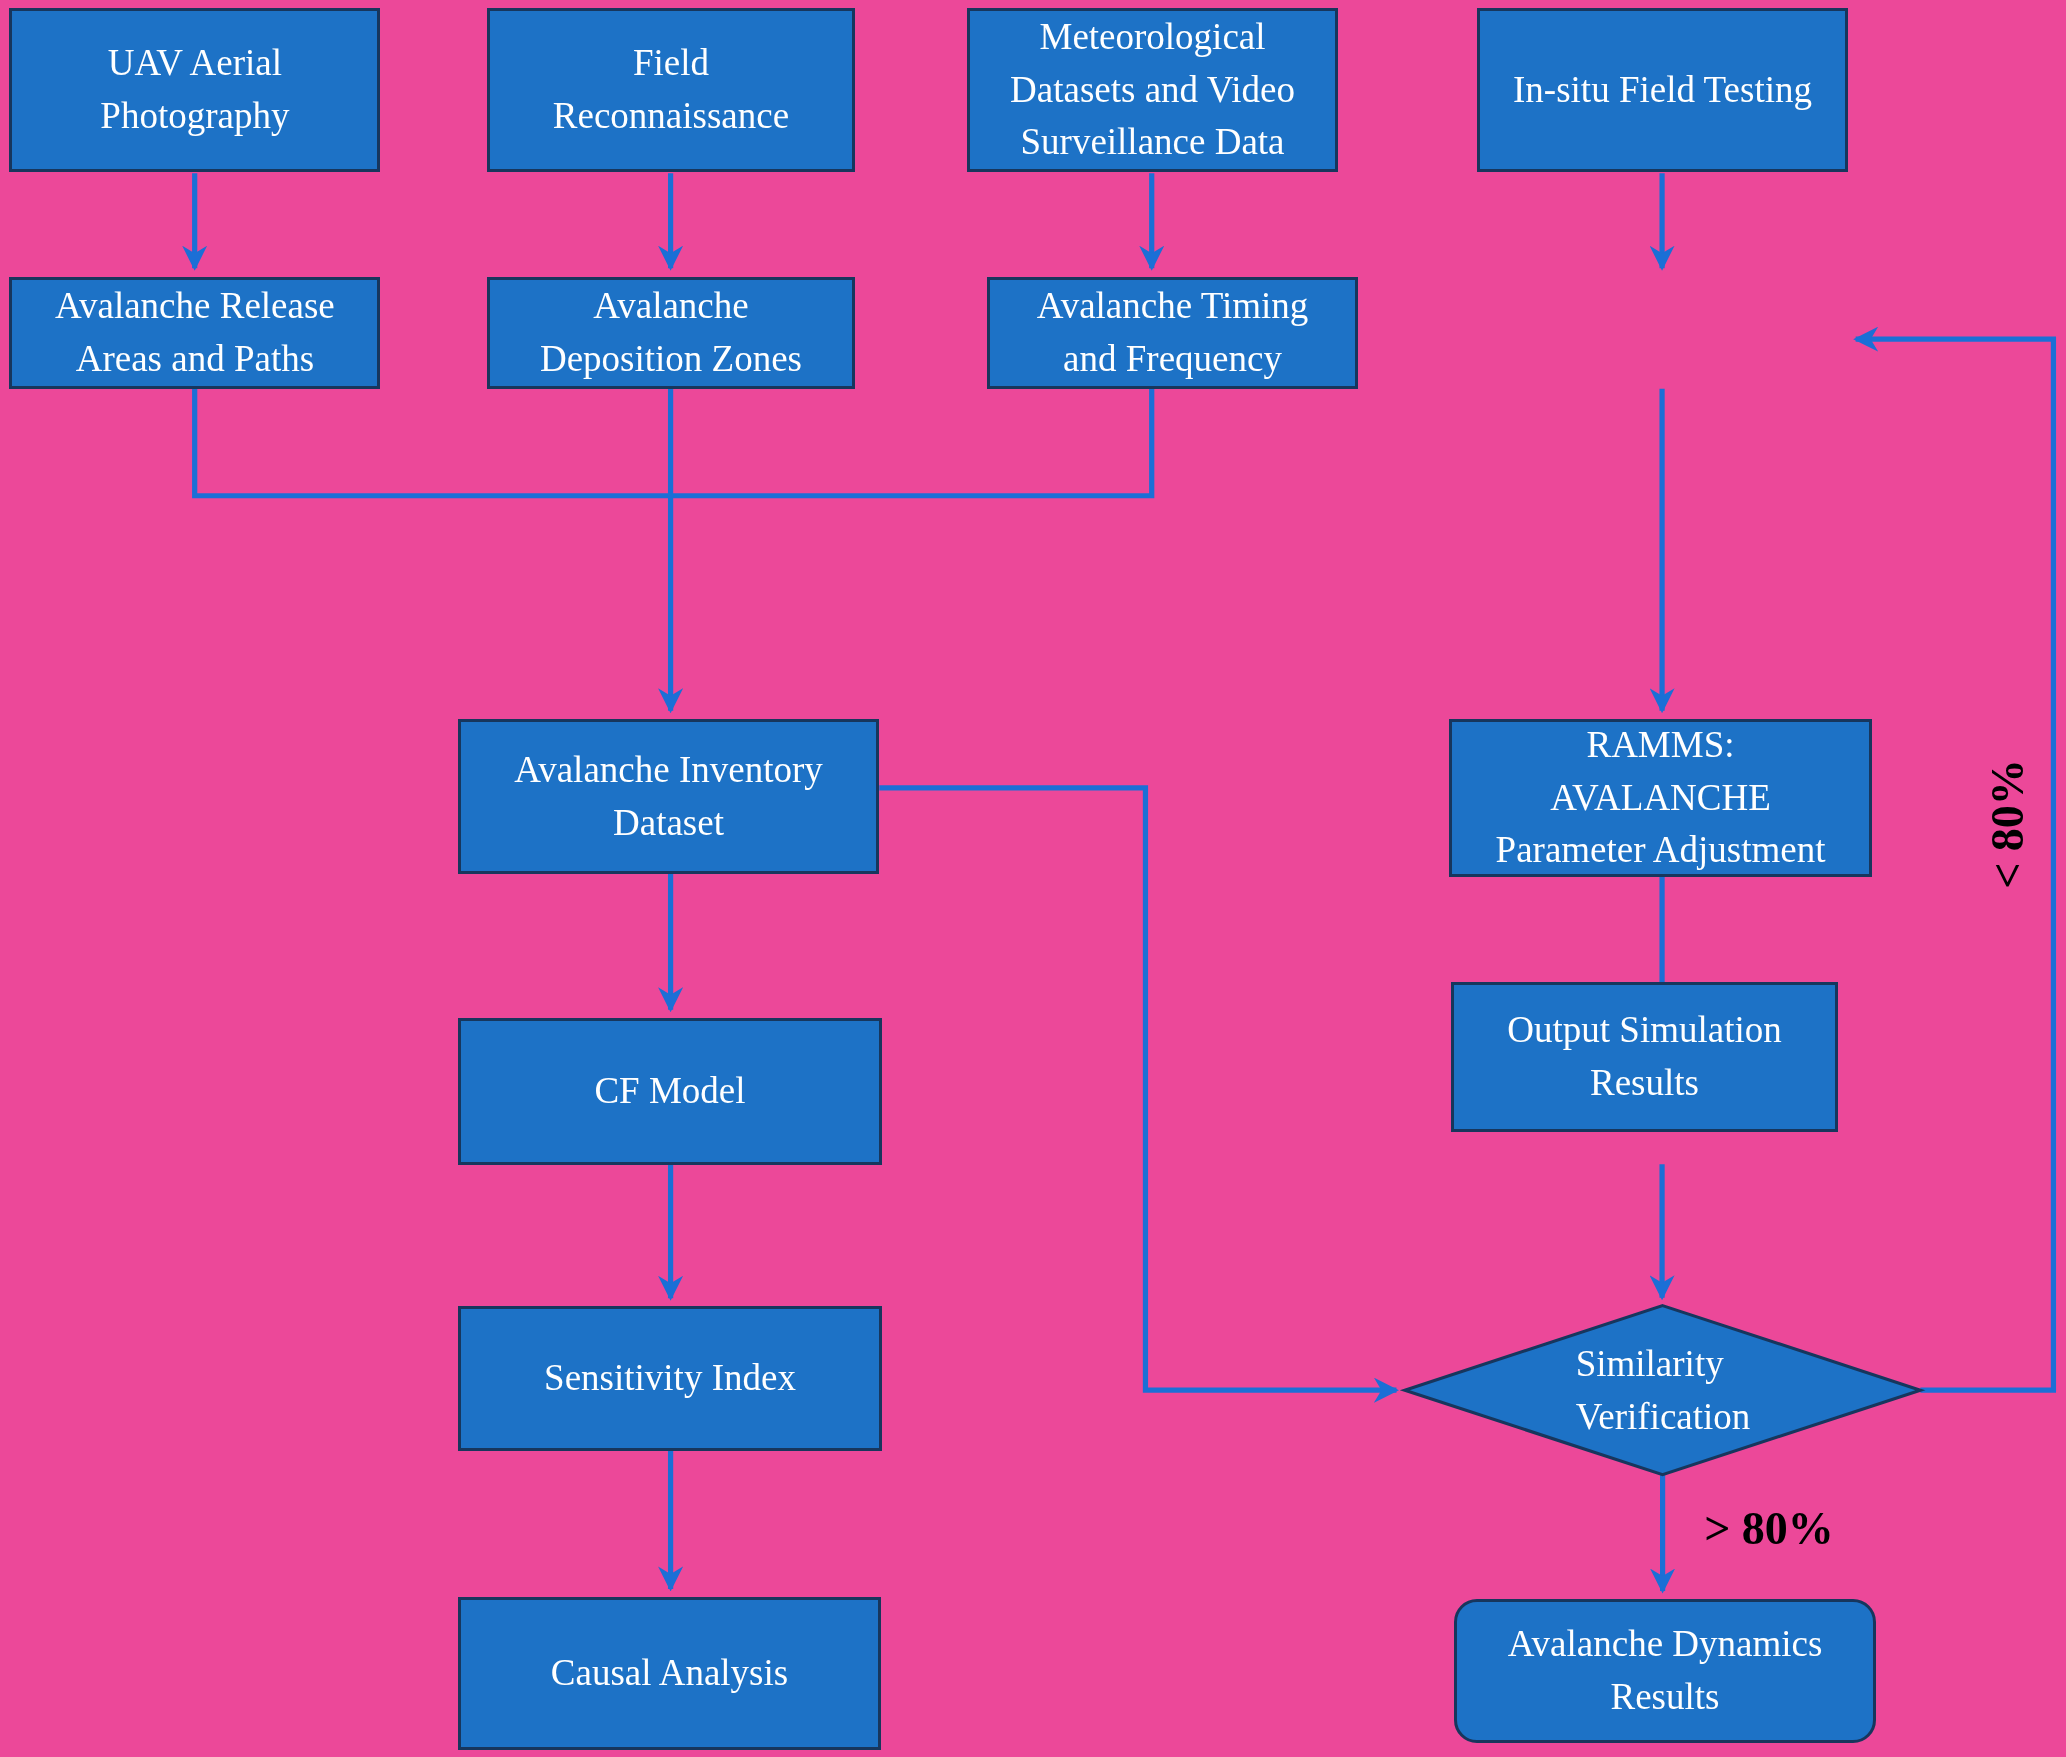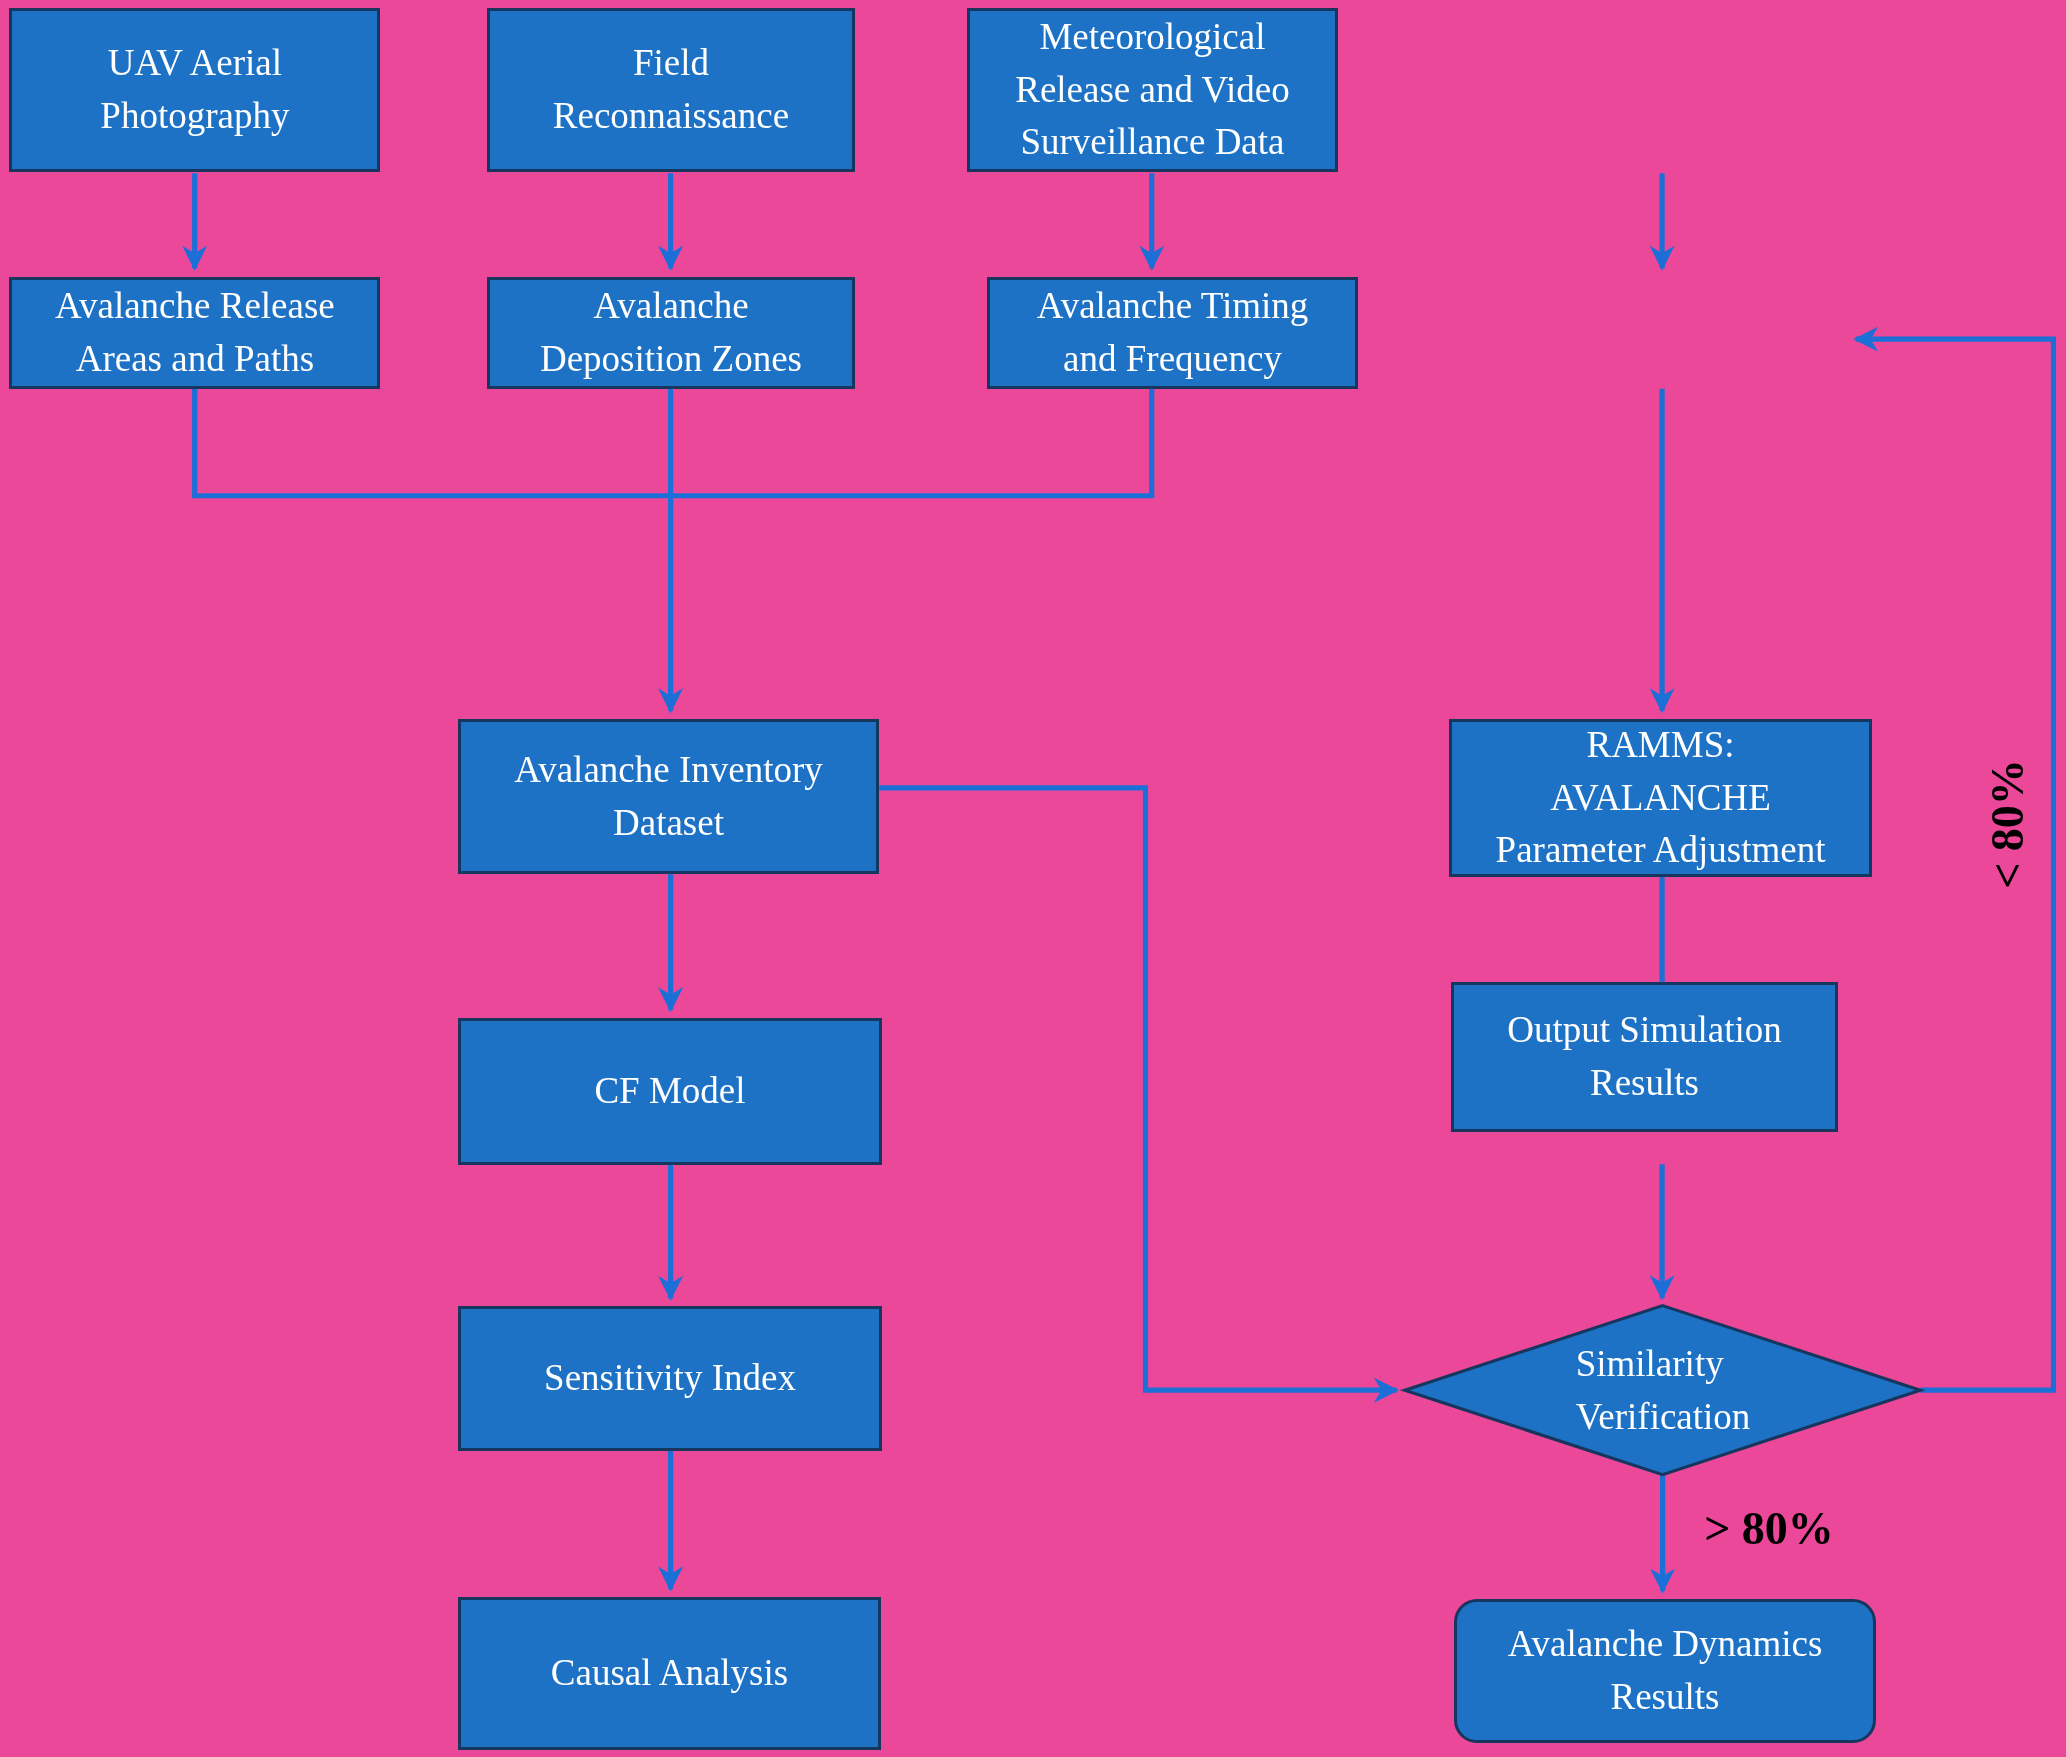--- a/index.html
+++ b/index.html
@@ -86,23 +86,24 @@
     <polygon points="3186,2502 3680,2664 3186,2826 2692,2664" fill="#1d72c6" stroke="#17365d" stroke-width="6"></polygon>
   </svg>
 
   <div class="node" style="left:9.4px; top:7.8px; width:371px; height:164px;">UAV Aerial
 Photography</div>
 
   <div class="node" style="left:487px; top:7.8px; width:368px; height:164px;">Field
 Reconnaissance</div>
 
   <div class="node" style="left:967px; top:7.8px; width:371px; height:164px;">Meteorological
-Release and Video
+Datasets and Video
 Surveillance Data</div>
 
+  <div class="node" style="left:1477px; top:7.8px; width:371px; height:164px;">In-situ Field Testing</div>
 
   <div class="node" style="left:9.4px; top:277px; width:371px; height:112px;">Avalanche Release
 Areas and Paths</div>
 
   <div class="node" style="left:487px; top:277px; width:368px; height:112px;">Avalanche
 Deposition Zones</div>
 
   <div class="node" style="left:967px; top:277px; width:371px; height:112px;margin-left:20px;">Avalanche Timing
 and Frequency</div>
 

